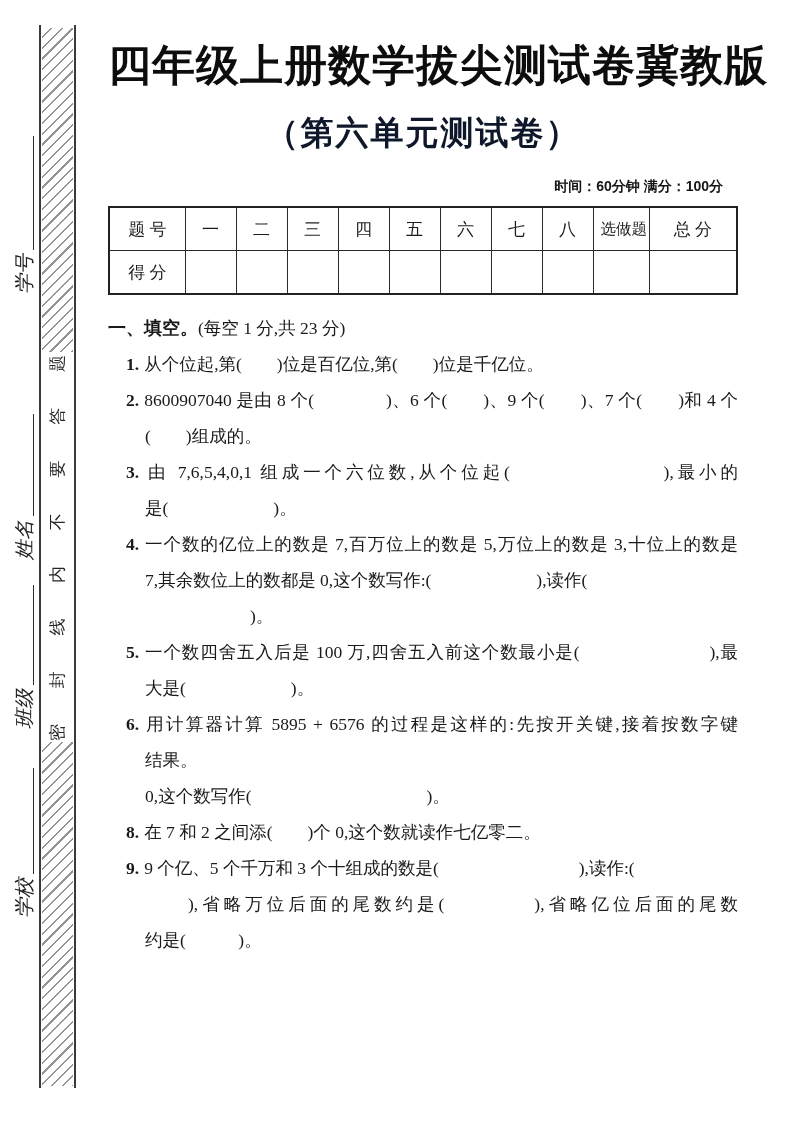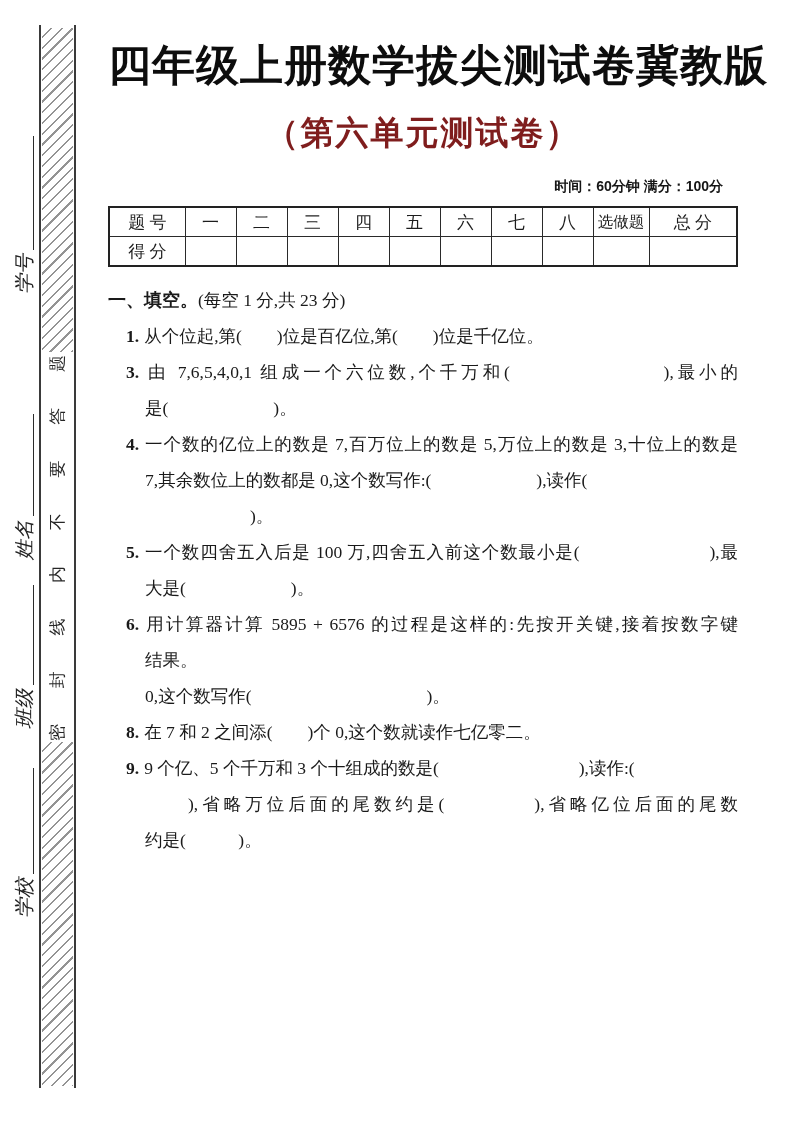--- a/index.html
+++ b/index.html
@@ -37,33 +37,33 @@
   
   .content{position:absolute;left:108px;top:40px;width:630px;}
   .title{
     margin:0 0 22px 0;font-family:"Liberation Sans","DejaVu Sans",sans-serif;
     font-weight:900;font-size:43px;line-height:50px;text-align:center;
     letter-spacing:1px;color:#0d0d0d;white-space:nowrap;
   }
   .subtitle{
     margin:0 0 20px 0;font-family:"Liberation Sans","DejaVu Sans",sans-serif;
     font-weight:900;font-size:33px;line-height:42px;text-align:center;
-    letter-spacing:2px;color:#7f1d1d;
+    letter-spacing:2px;color:#0f172a;
   }
   .meta{
     margin:0 15px 8px 0;font-family:"Liberation Sans","DejaVu Sans",sans-serif;
     font-weight:600;font-size:14px;line-height:24px;text-align:right;color:#151515;
   }
   table.score{
     width:100%;border-collapse:collapse;table-layout:fixed;
     border:2px solid #222;margin-bottom:15px;
   }
   table.score td{
     border:1px solid #2a2a2a;height:28px;text-align:center;
-    font-size:17px;padding:0;overflow:hidden;white-space:nowrap;
+    font-size:17px;padding:7px;overflow:hidden;white-space:nowrap;
   }
   table.score td.opt{font-size:15.5px;font-family:Liberation Serif, serif;}
   
   .body{font-size:17.5px;line-height:36px;color:#1a1a1a;}
   .sec b{font-weight:bold;font-size:18px;}
   .q{margin-left:37px;}
   .ln{min-height:36px;}
   .ln.first{text-indent:-19px;}
   .num{font-weight:bold;margin-right:5px;}
   .j{text-align:justify;text-align-last:justify;}
@@ -158,23 +158,27 @@
     <div class="body">
 
       <div class="sec">
         <b>一、填空。</b><span>(每空 1 分,共 23 分)</span>
       </div>
 
       <div class="q">
         <div class="ln first"><span class="num">1.</span><span>从个位起,第(　　)位是百亿位,第(　　)位是千亿位。</span></div>
       </div>
 
-
-      <div class="q">
-        <div class="ln first j"><span class="num">3.</span><span>由 7,6,5,4,0,1 组成一个六位数,个千万和(　　　　　　　),最小的</span></div>
+      <div class="q">
+        <div class="ln first j"><span class="num">2.</span><span>8600907040 是由 8 个(　　　　)、6 个(　　)、9 个(　　)、7 个(　　)和 4 个</span></div>
+        <div class="ln">(　　)组成的。</div>
+      </div>
+
+      <div class="q">
+        <div class="ln first j"><span class="num">3.</span><span>由 7,6,5,4,0,1 组成一个六位数,从个位起(　　　　　　　),最小的</span></div>
         <div class="ln">是(　　　　　　)。</div>
       </div>
 
       <div class="q">
         <div class="ln first j"><span class="num">4.</span><span>一个数的亿位上的数是 7,百万位上的数是 5,万位上的数是 3,十位上的数是</span></div>
         <div class="ln">7,其余数位上的数都是 0,这个数写作:(　　　　　　),读作(</div>
         <div class="ln">　　　　　　)。</div>
       </div>
 
       <div class="q">

